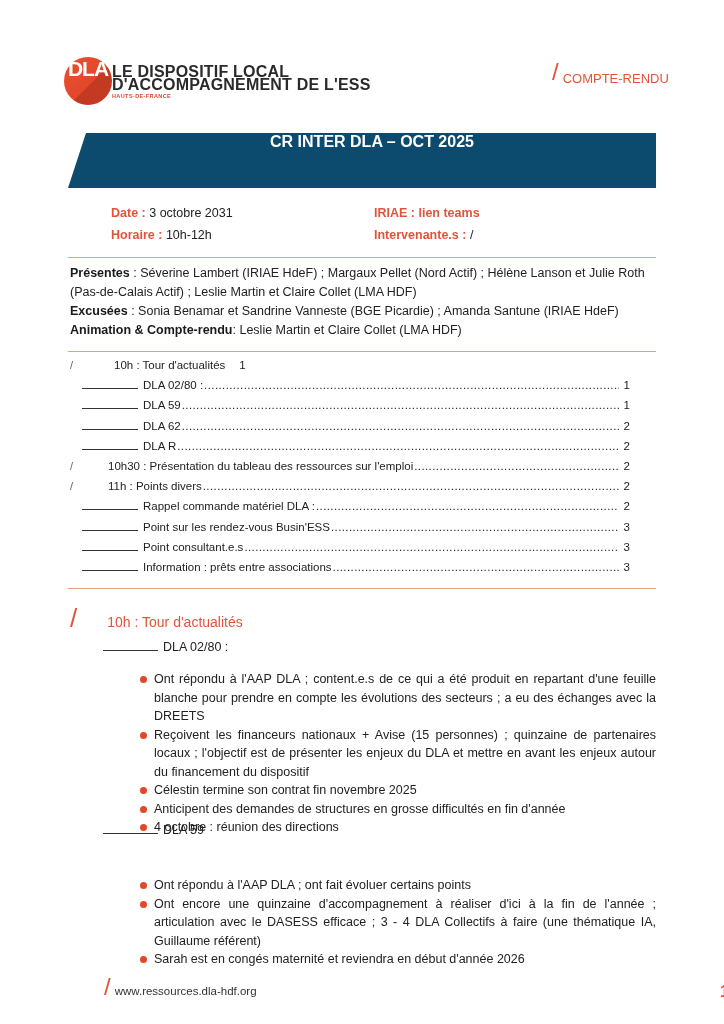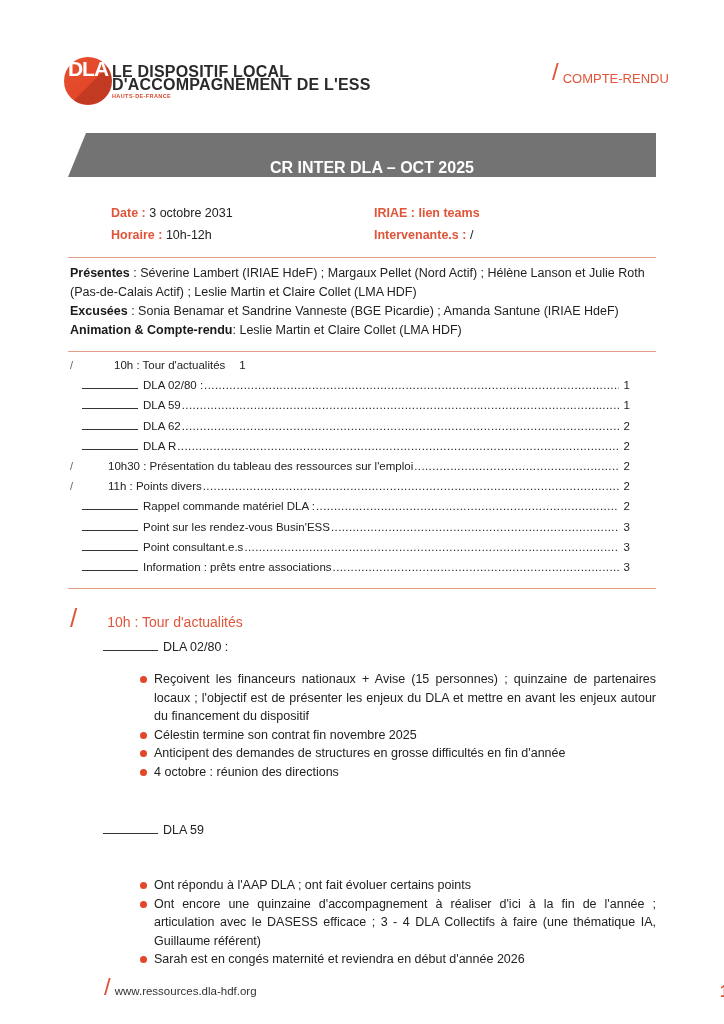--- a/index.html
+++ b/index.html
@@ -19,24 +19,24 @@
     .logo-line1, .logo-line2 { font-weight: bold; font-size: 16px; color: #2a2a2a; letter-spacing: 0.2px; line-height: 13px; }
     .logo-sub { font-weight: bold; font-size: 5.5px; color: #d8472c; letter-spacing: 0.4px; margin-top: 2px; }
 
     .doc-type { left: 552px; top: 62px; display: flex; align-items: flex-end; }
     .slash { color: #e0553a; font-weight: normal; }
     .doc-type .slash { font-size: 24px; line-height: 24px; margin-right: 4px; transform: translateY(-2px); }
     .doc-type .label { font-size: 13px; font-weight: normal; color: #e0553a; line-height: 14px; }
 
     
     .banner {
-      left: 68px; top: 133px; width: 588px; height: 44px;
-      background: #737373;
+      left: 68px; top: 133px; width: 588px; height: 55px;
+      background: #0c4a6e;
       clip-path: polygon(18px 0, 100% 0, 100% 100%, 0 100%);
-      display: flex; align-items: flex-end; justify-content: center;
+      display: flex; align-items: flex-start; justify-content: center;
     }
     .banner-title { color: #fff; font-weight: bold; font-size: 16px; padding-left: 20px; }
 
     
     .meta { font-size: 12.5px; line-height: 22px; }
     .meta .k { color: #e0553a; font-weight: bold; padding-left: 8px; }
     .meta .v { color: #222; }
 
     .hr { height: 1px; background: #e3a088; }
 
@@ -205,20 +205,21 @@
   <span class="slash">/</span>
   <span class="t">10h : Tour d'actualités</span>
 </div>
 
 <div class="abs sub" style="left:103px; top:639px;">
   <span class="u"></span>
   <span>DLA 02/80 :</span>
 </div>
 
 <ul class="abs bullets" style="left:140px; top:670px; width:516px;">
+  <li>Ont répondu à l'AAP DLA ; content.e.s de ce qui a été produit en repartant d'une feuille blanche pour prendre en compte les évolutions des secteurs ; a eu des échanges avec la DREETS</li>
   <li>Reçoivent les financeurs nationaux + Avise (15 personnes) ; quinzaine de partenaires locaux ; l'objectif est de présenter les enjeux du DLA et mettre en avant les enjeux autour du financement du dispositif</li>
   <li>Célestin termine son contrat fin novembre 2025</li>
   <li>Anticipent des demandes de structures en grosse difficultés en fin d'année</li>
   <li>4 octobre : réunion des directions</li>
 </ul>
 
 <div class="abs sub" style="left:103px; top:822px;">
   <span class="u"></span>
   <span>DLA 59</span>
 </div>

